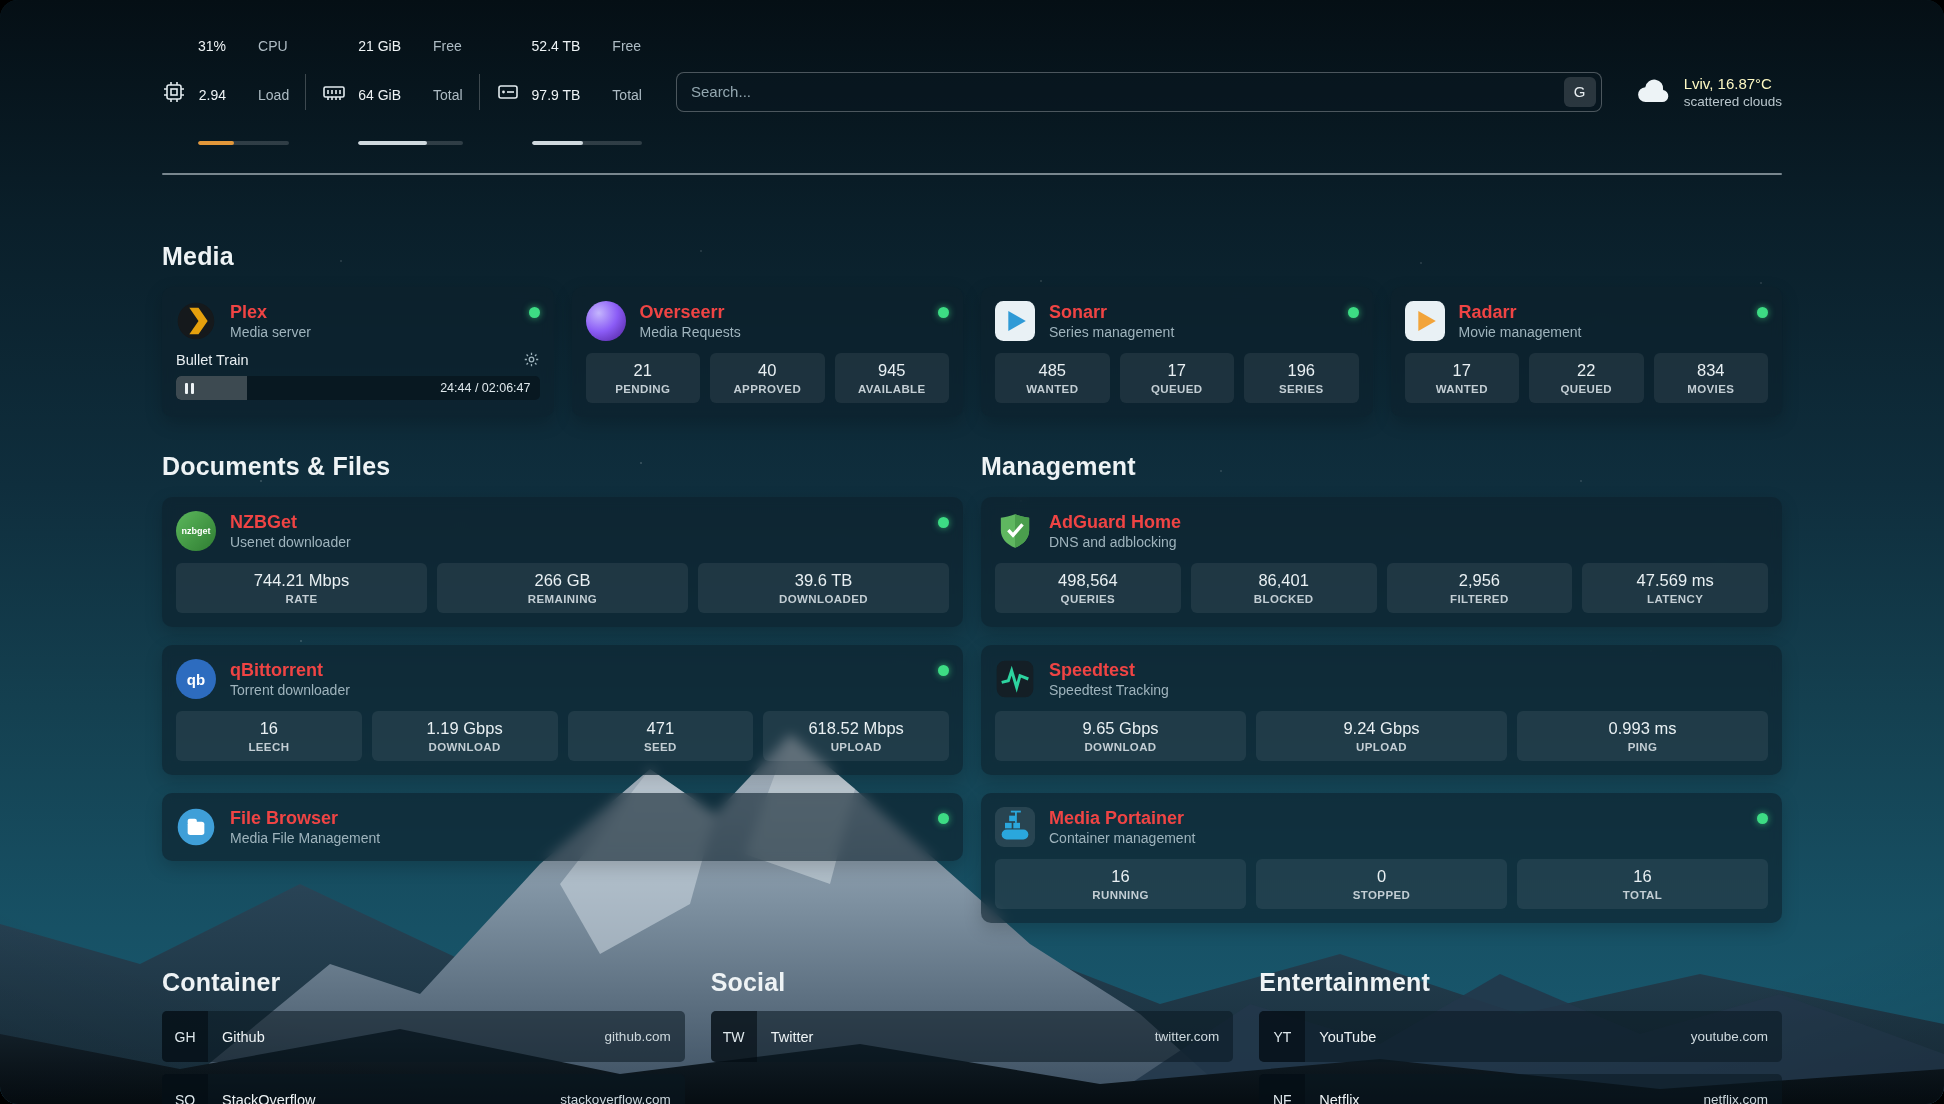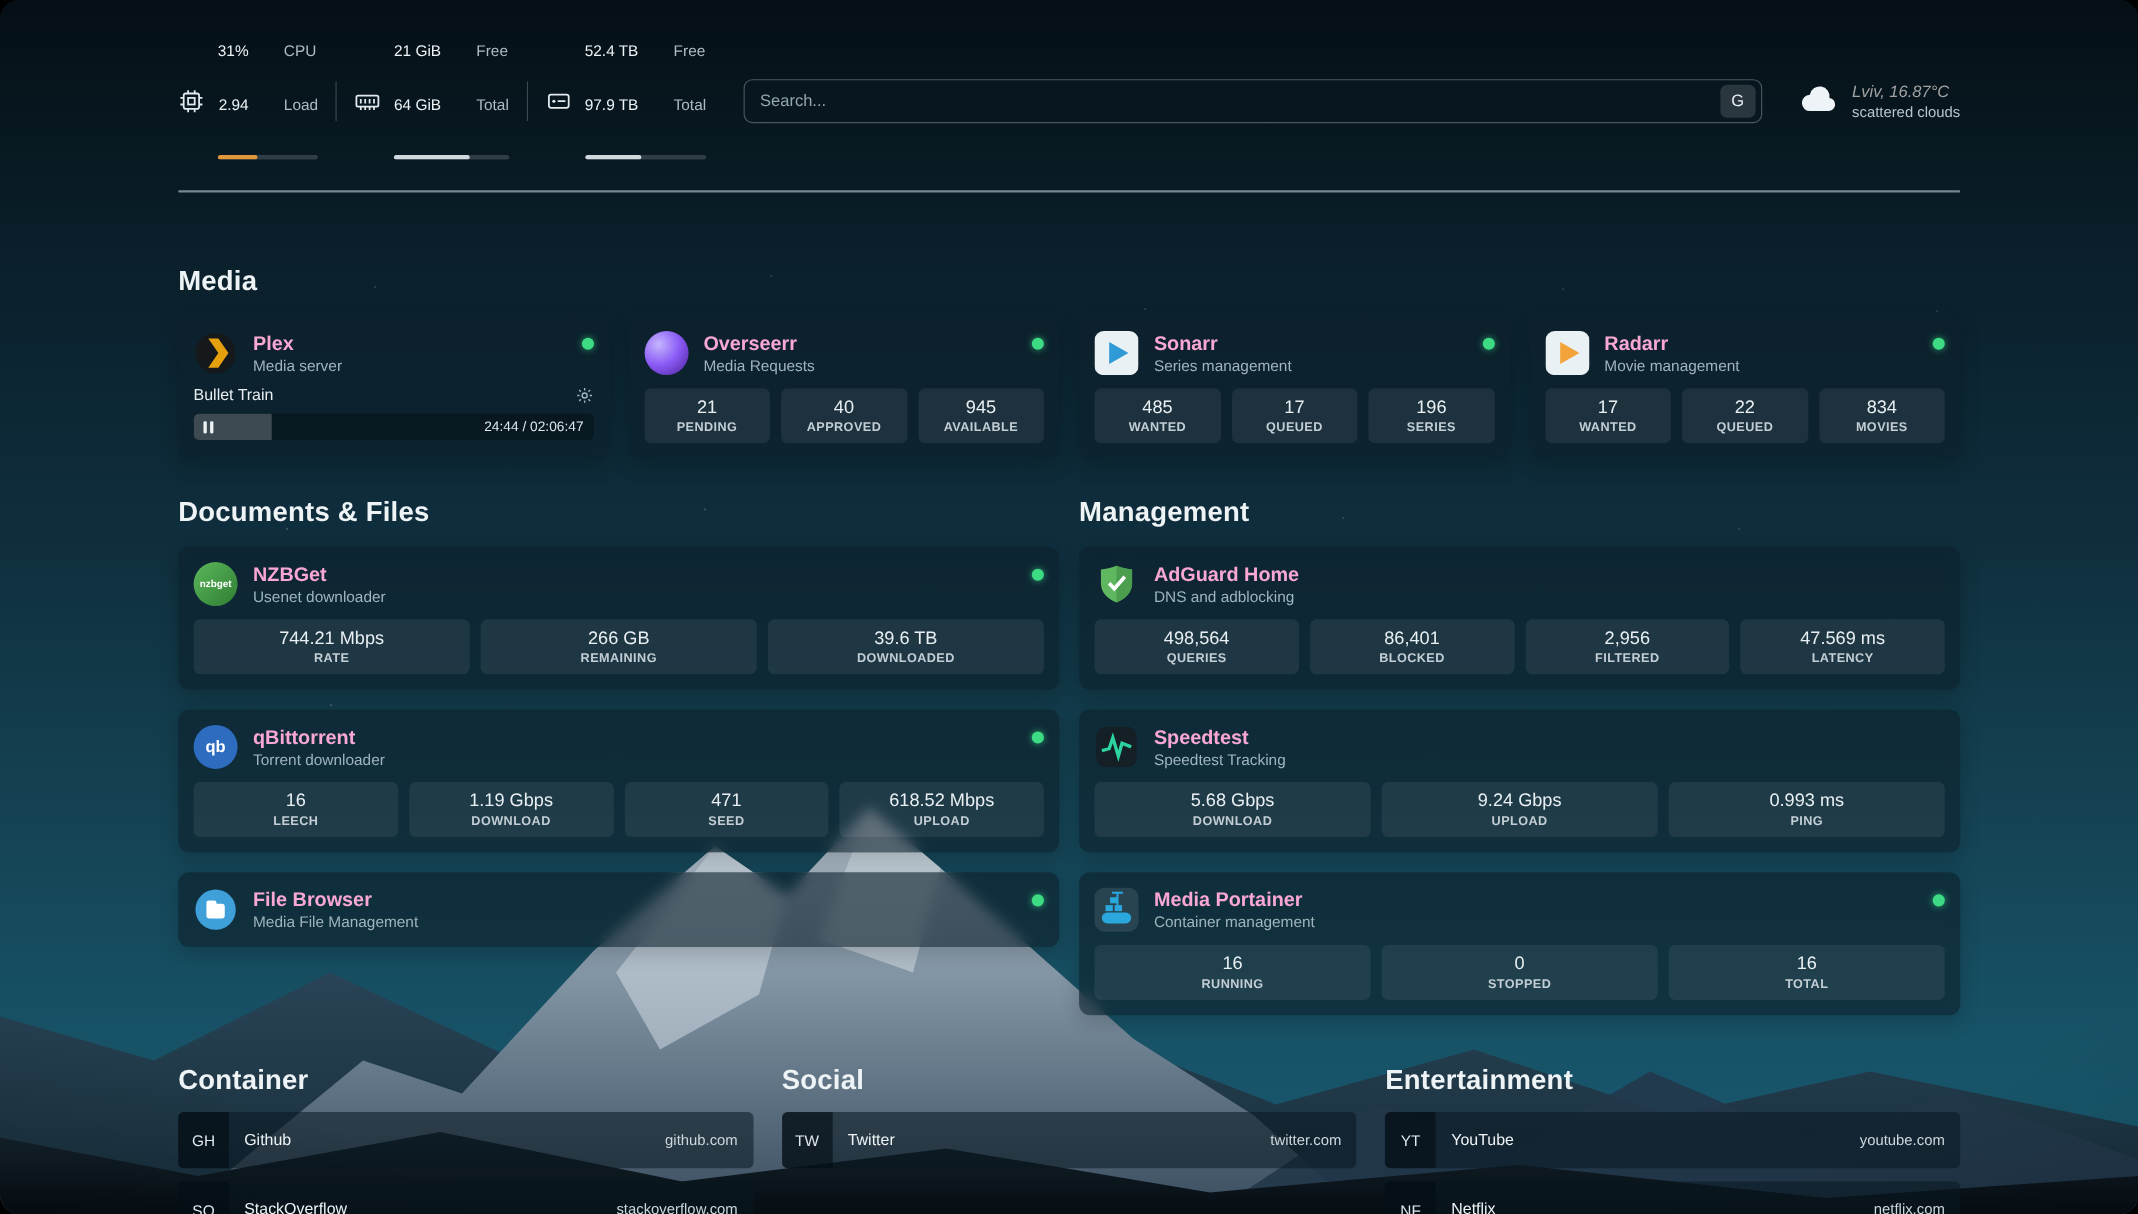--- a/index.html
+++ b/index.html
@@ -47,21 +47,21 @@
 
   .searchbar { flex:1; display:flex; align-items:center; height:40px; margin:0 34px 0 34px;
     background:rgba(9,24,32,0.55); border:1px solid rgba(255,255,255,0.28); border-radius:8px; padding:0 5px 0 14px; }
   .searchbar input { flex:1; background:transparent; border:none; outline:none; color:#e8eef1; font-size:15px; font-family:inherit; }
   .searchbar input::placeholder { color:#93a7b0; }
   .provider-btn { width:32px; height:30px; border-radius:6px; background:rgba(255,255,255,0.14);
     color:#e8eef1; font-size:15px; display:flex; align-items:center; justify-content:center; cursor:pointer; }
 
   .weather { display:flex; align-items:center; gap:12px; }
   .weather svg { width:36px; height:30px; }
-  .weather-loc { color:#a3a3a3; font-size:15px; line-height:19px;font-style:italic; }
+  .weather-loc { color:#fef9c3; font-size:15px; line-height:19px; }
   .weather-cond { color:#b9c6cc; font-size:13.5px; line-height:17px; }
 
   .divider { margin-top:28px; height:2px; background:rgba(232,242,247,0.5); border-radius:1px; }
 
   
   .section-heading { font-size:25px; font-weight:600; color:#eef3f5; letter-spacing:0.2px; line-height:30px; }
   .media-heading { margin-top:66px; }
   .media-grid { display:grid; grid-template-columns:repeat(4,1fr); gap:18px; margin-top:16px; }
   .twocol { display:grid; grid-template-columns:1fr 1fr; gap:18px; margin-top:34px; align-items:start; }
   .col .section-heading { margin-bottom:16px; }
@@ -70,21 +70,21 @@
 
   
   .card { background:rgba(13,33,43,0.62); border-radius:10px; padding:14px;
     box-shadow:0 6px 18px rgba(0,0,0,0.18); backdrop-filter: blur(6px); }
   .card-head { display:flex; align-items:center; }
   .app-icon { width:40px; height:40px; margin-right:14px; flex:0 0 auto; display:flex; align-items:center; justify-content:center; }
   .app-icon svg { width:40px; height:40px; }
   .icon-circle { border-radius:50%; }
   .icon-square { border-radius:9px; }
   .card-titles { min-width:0; }
-  .card-title { color:#f9a8d4; font-size:18px; font-weight:600; line-height:22px; }
+  .card-title { color:#ef4444; font-size:18px; font-weight:600; line-height:22px; }
   .card-sub { color:#9fb4bd; font-size:14px; line-height:18px; }
   .dot { width:11px; height:11px; border-radius:50%; margin-left:auto; align-self:flex-start; margin-top:6px;
     background:#3ddc84; box-shadow:0 0 7px rgba(61,220,132,0.7); }
   .stats { display:flex; gap:10px; margin-top:12px; }
   .stat { flex:1; background:rgba(255,255,255,0.07); border-radius:6px; padding:7px 4px; text-align:center; }
   .stat-v { color:#e9f0f3; font-size:16.5px; line-height:20px; }
   .stat-l { color:#c3ced4; font-size:11.5px; font-weight:bold; letter-spacing:0.4px; line-height:14px; margin-top:2px; }
 
   
   .nzb-icon { background:linear-gradient(135deg,#5cb85c,#2f7d32); color:#fff; font-size:9px; font-weight:bold; }
@@ -474,21 +474,21 @@
                   <path d="M4 14l4-1 2-6 3 10 2-7 5 2" stroke="#2dd4a0" stroke-width="1.8"></path>
                 </svg>
             </div>
             <div class="card-titles">
               <div class="card-title">Speedtest</div>
               <div class="card-sub">Speedtest Tracking</div>
             </div>
           </div>
           <div class="stats">
             <div class="stat">
-                <div class="stat-v">5.68 Gbps</div>
+                <div class="stat-v">9.65 Gbps</div>
                 <div class="stat-l">DOWNLOAD</div>
               </div>
             <div class="stat">
                 <div class="stat-v">9.24 Gbps</div>
                 <div class="stat-l">UPLOAD</div>
               </div>
             <div class="stat">
                 <div class="stat-v">0.993 ms</div>
                 <div class="stat-l">PING</div>
               </div>

